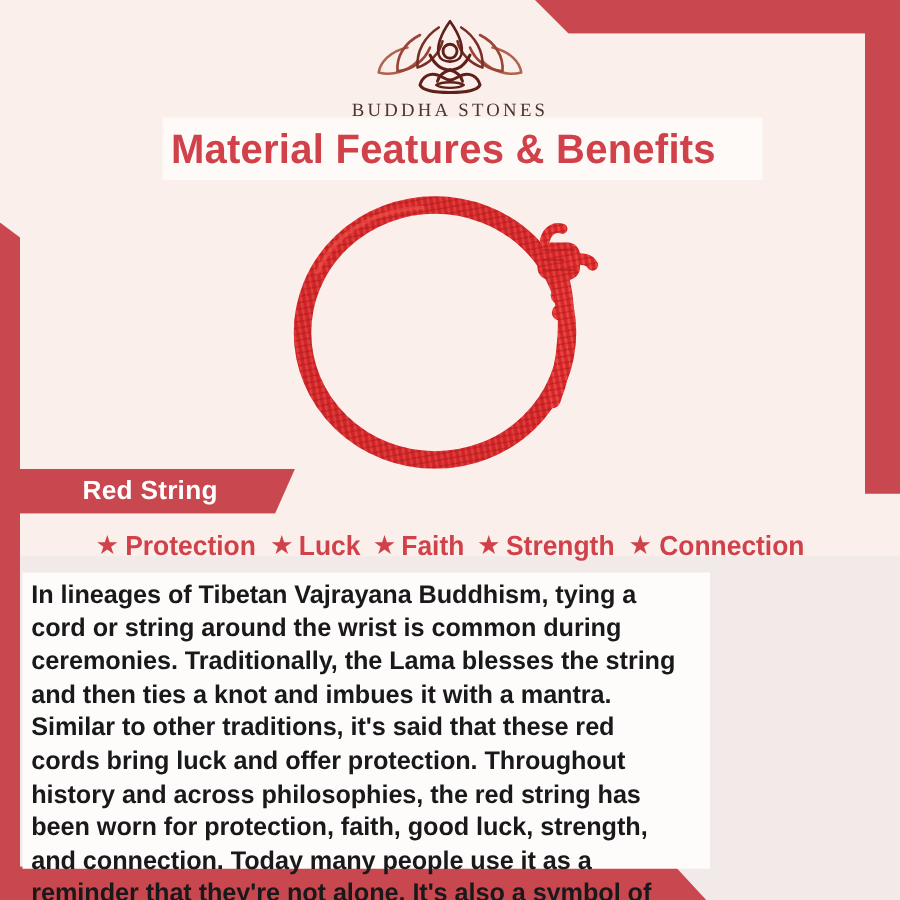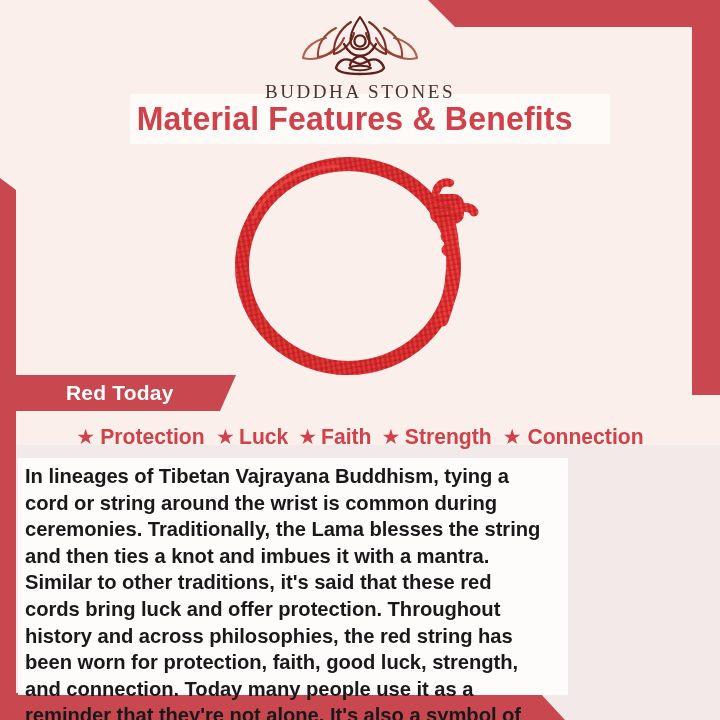--- a/index.html
+++ b/index.html
@@ -72,21 +72,21 @@
     z-index: 6;
   }
   .logo-mark {
     display: block;
     margin: 0 auto;
   }
   .logo-word {
     display: block;
     margin-top: 3px;
     font-family: "Liberation Serif", serif;
-    font-size: 19px;
+    font-size: 15px;
     letter-spacing: 2.6px;
     color: #4a3330;
     font-weight: 400;
   }
 
   
   .title-band {
     position: absolute;
     left: 130px; top: 94px;
     width: 480px; height: 50px;
@@ -275,21 +275,21 @@
         <path d="M236 58 C246 56, 252 58, 254 62" fill="none" stroke="url(#braid)" stroke-width="9" stroke-linecap="round"></path>
         <path d="M216 42 C218 34, 224 31, 230 33" fill="none" stroke="url(#braid)" stroke-width="8" stroke-linecap="round"></path>
       </g>
 
       <circle cx="228" cy="86" r="7.5" fill="url(#braid)"></circle>
       <circle cx="228" cy="100" r="6.5" fill="url(#braid)"></circle>
     </svg>
   </div>
 
   <div class="ribbon">
-    <span class="ribbon-text">Red Today</span>
+    <span class="ribbon-text">Red String</span>
   </div>
 
   <div class="benefits">
     <span class="benefit">
       <span class="benefit-star">★</span>
       <span class="benefit-label">Protection</span>
     </span>
     <span class="benefit">
       <span class="benefit-star">★</span>
       <span class="benefit-label">Luck</span>

